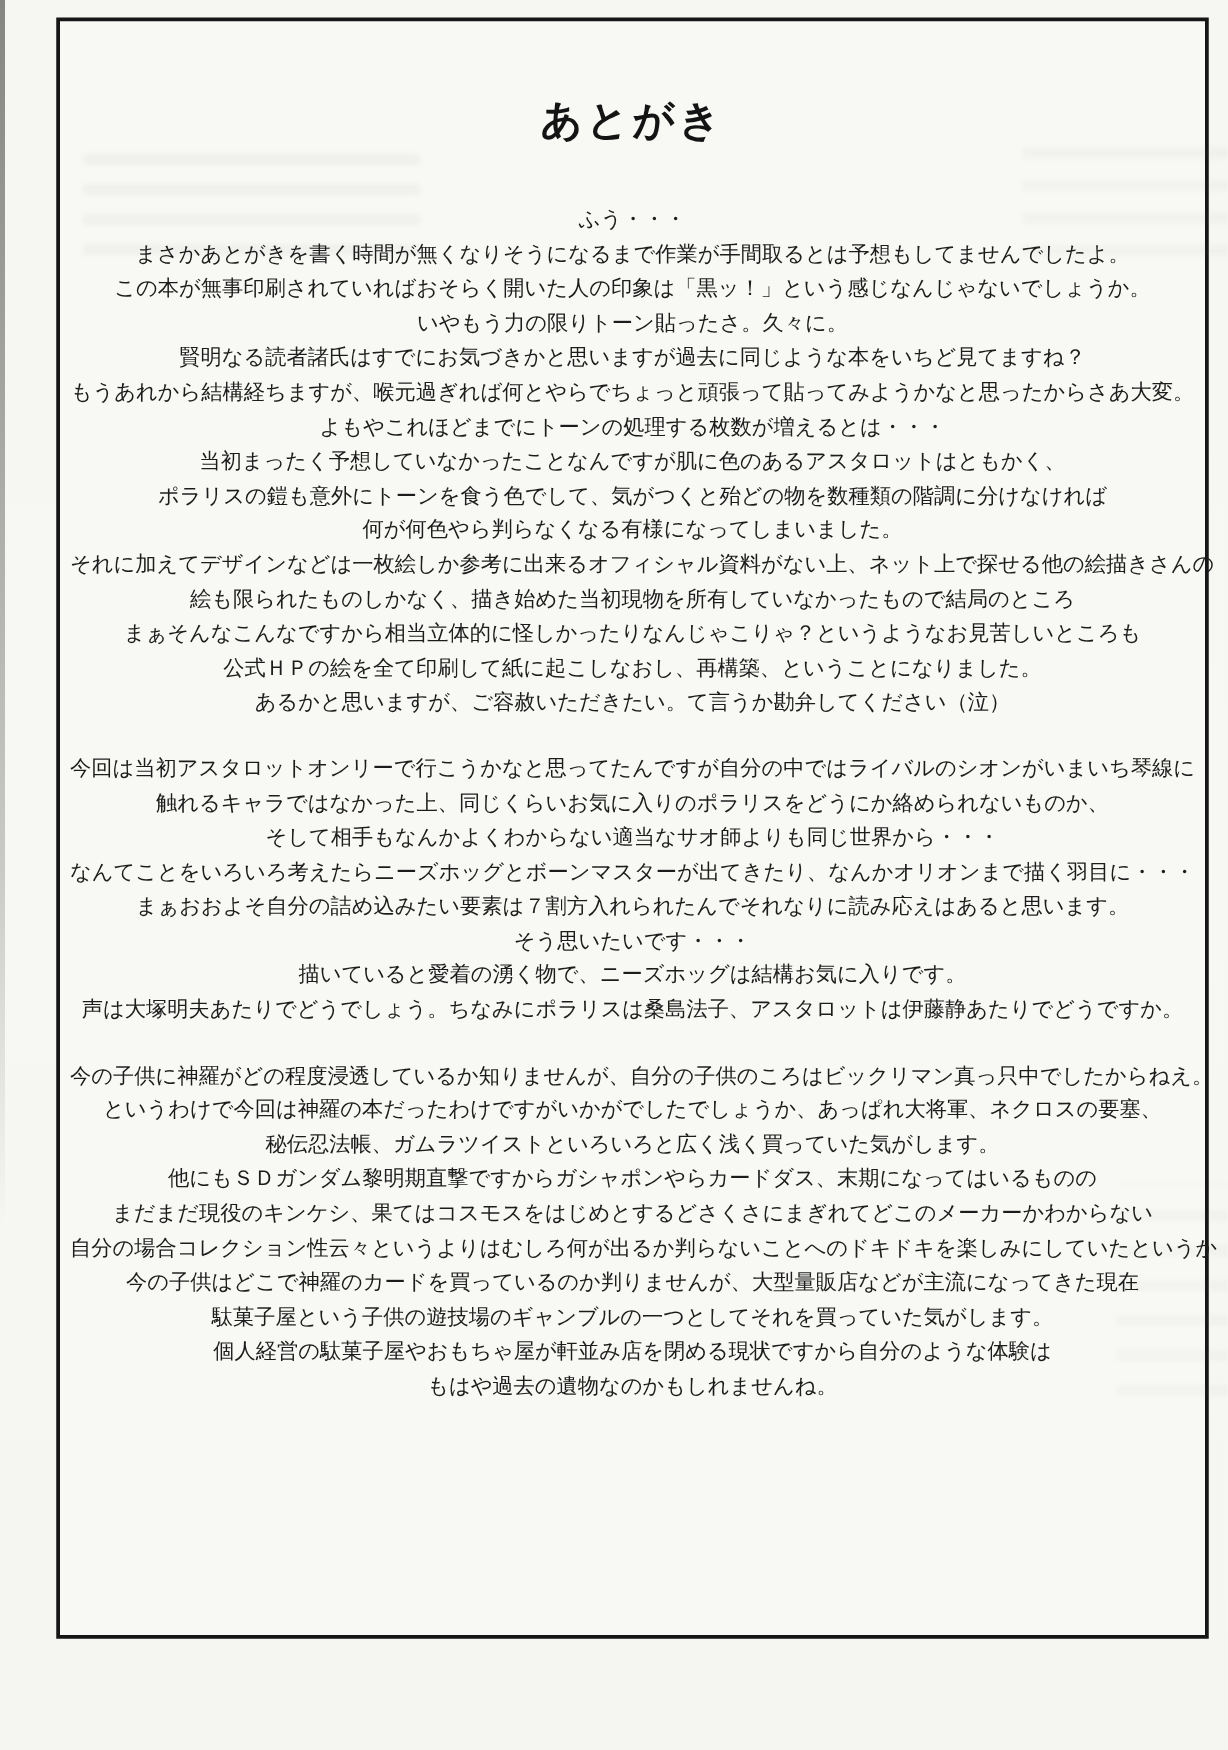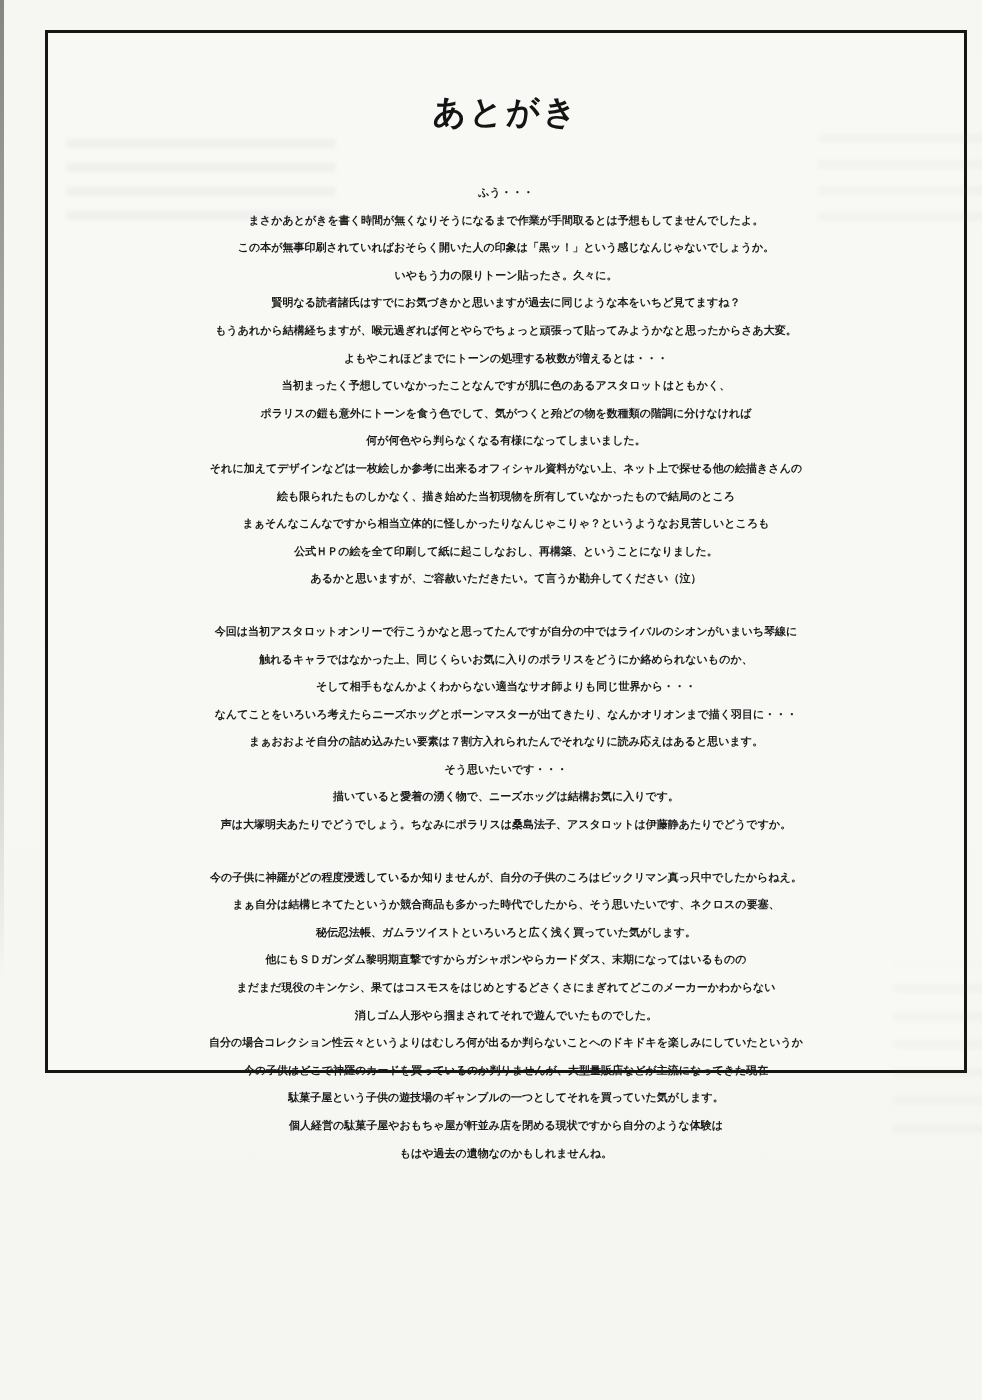--- a/index.html
+++ b/index.html
@@ -21,44 +21,44 @@
     position: absolute;
     left: 0;
     top: 0;
     width: 4px;
     height: 980px;
     background: linear-gradient(180deg, rgba(40,40,40,0.55), rgba(60,60,60,0.25) 70%, rgba(60,60,60,0) 100%);
   }
   .frame {
     position: absolute;
     left: 45px;
-    top: 30px;
+    top: 14px;
     width: 922px;
-    height: 1043px;
+    height: 1297px;
     box-sizing: border-box;
     border: 3px solid #161616;
     background: #f8f8f5;
   }
   .title {
     margin: 57px 0 0 0;
     text-align: center;
     font-size: 33px;
     font-weight: 700;
     letter-spacing: 3px;
     color: #141414;
   }
   .body-text {
     position: absolute;
     left: 0;
     right: 0;
     top: 146px;
     text-align: center;
-    font-size: 11px;
+    font-size: 17px;
     line-height: 27.6px;
-    font-weight: 700;
+    font-weight: 400;
     color: #1c1c1c;
   }
   .paragraph { margin: 0 8px 25px 8px; }
   .line { white-space: nowrap; }
   
   .ghost {
     position: absolute;
     pointer-events: none;
     filter: blur(2px);
     opacity: 0.55;
@@ -115,25 +115,24 @@
           <div class="line">触れるキャラではなかった上、同じくらいお気に入りのポラリスをどうにか絡められないものか、</div>
           <div class="line">そして相手もなんかよくわからない適当なサオ師よりも同じ世界から・・・</div>
           <div class="line">なんてことをいろいろ考えたらニーズホッグとボーンマスターが出てきたり、なんかオリオンまで描く羽目に・・・</div>
           <div class="line">まぁおおよそ自分の詰め込みたい要素は７割方入れられたんでそれなりに読み応えはあると思います。</div>
           <div class="line">そう思いたいです・・・</div>
           <div class="line">描いていると愛着の湧く物で、ニーズホッグは結構お気に入りです。</div>
           <div class="line">声は大塚明夫あたりでどうでしょう。ちなみにポラリスは桑島法子、アスタロットは伊藤静あたりでどうですか。</div>
         </div>
       <div class="paragraph">
           <div class="line">今の子供に神羅がどの程度浸透しているか知りませんが、自分の子供のころはビックリマン真っ只中でしたからねえ。</div>
-          <div class="line">まぁ自分は結構ヒネてたというか競合商品も多かった時代でしたから、そう思いたいです、ネクロスの要塞、</div>
+          <div class="line">というわけで今回は神羅の本だったわけですがいかがでしたでしょうか、あっぱれ大将軍、ネクロスの要塞、</div>
           <div class="line">秘伝忍法帳、ガムラツイストといろいろと広く浅く買っていた気がします。</div>
           <div class="line">他にもＳＤガンダム黎明期直撃ですからガシャポンやらカードダス、末期になってはいるものの</div>
           <div class="line">まだまだ現役のキンケシ、果てはコスモスをはじめとするどさくさにまぎれてどこのメーカーかわからない</div>
-          <div class="line">消しゴム人形やら掴まされてそれで遊んでいたものでした。</div>
           <div class="line">自分の場合コレクション性云々というよりはむしろ何が出るか判らないことへのドキドキを楽しみにしていたというか</div>
           <div class="line">今の子供はどこで神羅のカードを買っているのか判りませんが、大型量販店などが主流になってきた現在</div>
           <div class="line">駄菓子屋という子供の遊技場のギャンブルの一つとしてそれを買っていた気がします。</div>
           <div class="line">個人経営の駄菓子屋やおもちゃ屋が軒並み店を閉める現状ですから自分のような体験は</div>
           <div class="line">もはや過去の遺物なのかもしれませんね。</div>
         </div>
     </div>
   </div>
 </div>
 

